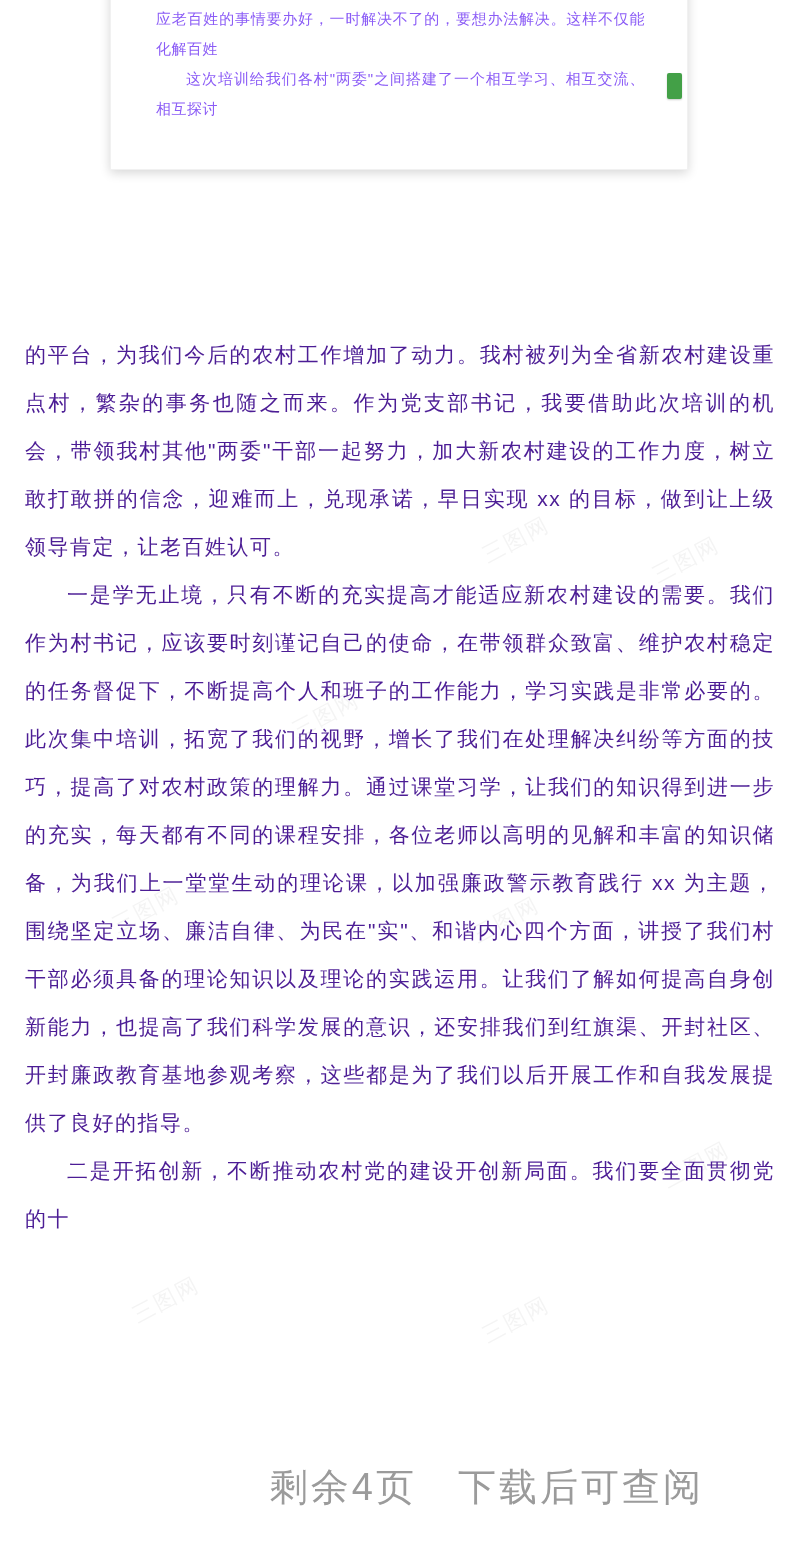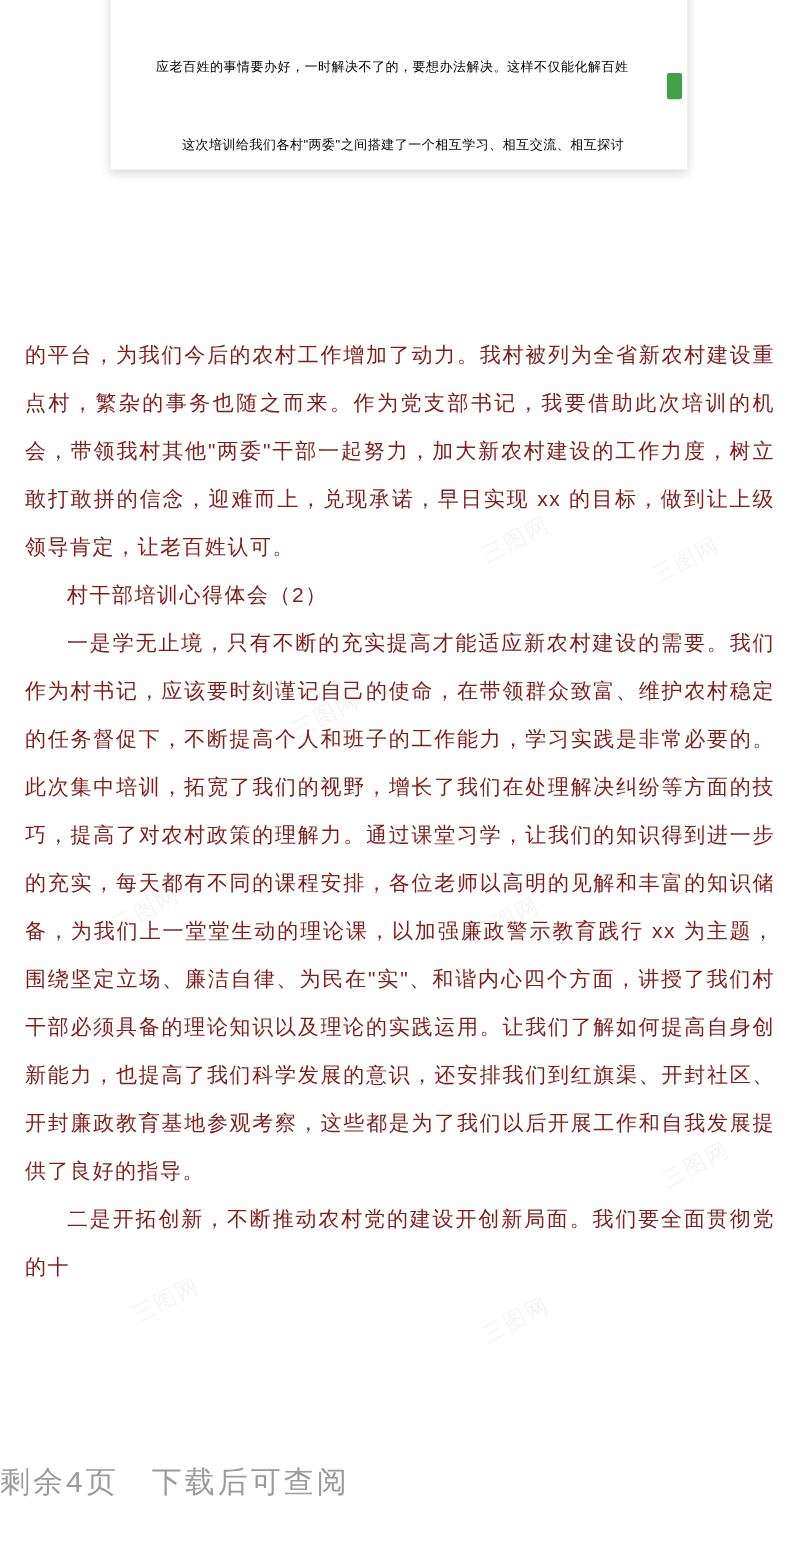--- a/index.html
+++ b/index.html
@@ -19,26 +19,25 @@
     left: 110px;
     top: -30px;
     width: 578px;
     height: 200px;
     background: #ffffff;
     border: 1px solid #f1f1f1;
     box-shadow: 0 3px 10px rgba(0,0,0,0.16);
     padding: 33px 42px 0 45px;
   }
   .card-line {
-    font-size: 13px;
+    font-size: 15px;
     line-height: 30px;
-    color: #000000;
+    color: #8b5cf6;
     letter-spacing: 0.5px;
     text-align: justify;
-    margin-top: 48px;
   }
   .card-line.indent { text-indent: 2em; }
   .green-badge {
     position: absolute;
     right: 5px;
     top: 102px;
     width: 15px;
     height: 26px;
     background: #43a047;
     border-radius: 2px;
@@ -49,35 +48,35 @@
   .body-text {
     position: absolute;
     left: 0;
     top: 331px;
     width: 800px;
     padding: 0 25px;
   }
   .para {
     font-size: 21px;
     line-height: 48px;
-    color: #7f1d1d;
+    color: #4c1d95;
     text-align: justify;
     letter-spacing: 1.5px;
     text-indent: 2em;
   }
   .para.flush { text-indent: 0; }
 
   
   .footer {
     position: absolute;
     left: 0;
     top: 1462px;
     width: 704px;
-    text-align: left;
-    font-size: 30px;
+    text-align: right;
+    font-size: 38px;
     color: #9b9b9b;
     letter-spacing: 3px;
   }
 
   
   .wm {
     position: absolute;
     font-size: 22px;
     color: #444444;
     opacity: 0.055;
@@ -110,20 +109,19 @@
   <span class="wm wm2">三图网</span>
   <span class="wm wm3">三图网</span>
   <span class="wm wm4">三图网</span>
   <span class="wm wm5">三图网</span>
   <span class="wm wm6">三图网</span>
   <span class="wm wm7">三图网</span>
   <span class="wm wm8">三图网</span>
 
   <div class="body-text">
     <p class="para flush">的平台，为我们今后的农村工作增加了动力。我村被列为全省新农村建设重点村，繁杂的事务也随之而来。作为党支部书记，我要借助此次培训的机会，带领我村其他"两委"干部一起努力，加大新农村建设的工作力度，树立敢打敢拼的信念，迎难而上，兑现承诺，早日实现 xx 的目标，做到让上级领导肯定，让老百姓认可。</p>
-    <p class="para">村干部培训心得体会（2）</p>
     <p class="para">一是学无止境，只有不断的充实提高才能适应新农村建设的需要。我们作为村书记，应该要时刻谨记自己的使命，在带领群众致富、维护农村稳定的任务督促下，不断提高个人和班子的工作能力，学习实践是非常必要的。此次集中培训，拓宽了我们的视野，增长了我们在处理解决纠纷等方面的技巧，提高了对农村政策的理解力。通过课堂习学，让我们的知识得到进一步的充实，每天都有不同的课程安排，各位老师以高明的见解和丰富的知识储备，为我们上一堂堂生动的理论课，以加强廉政警示教育践行 xx 为主题，围绕坚定立场、廉洁自律、为民在"实"、和谐内心四个方面，讲授了我们村干部必须具备的理论知识以及理论的实践运用。让我们了解如何提高自身创新能力，也提高了我们科学发展的意识，还安排我们到红旗渠、开封社区、开封廉政教育基地参观考察，这些都是为了我们以后开展工作和自我发展提供了良好的指导。</p>
     <p class="para">二是开拓创新，不断推动农村党的建设开创新局面。我们要全面贯彻党的十</p>
   </div>
 
   <div class="footer">剩余4页　下载后可查阅</div>
 
 </div>
 
 </body></html>

